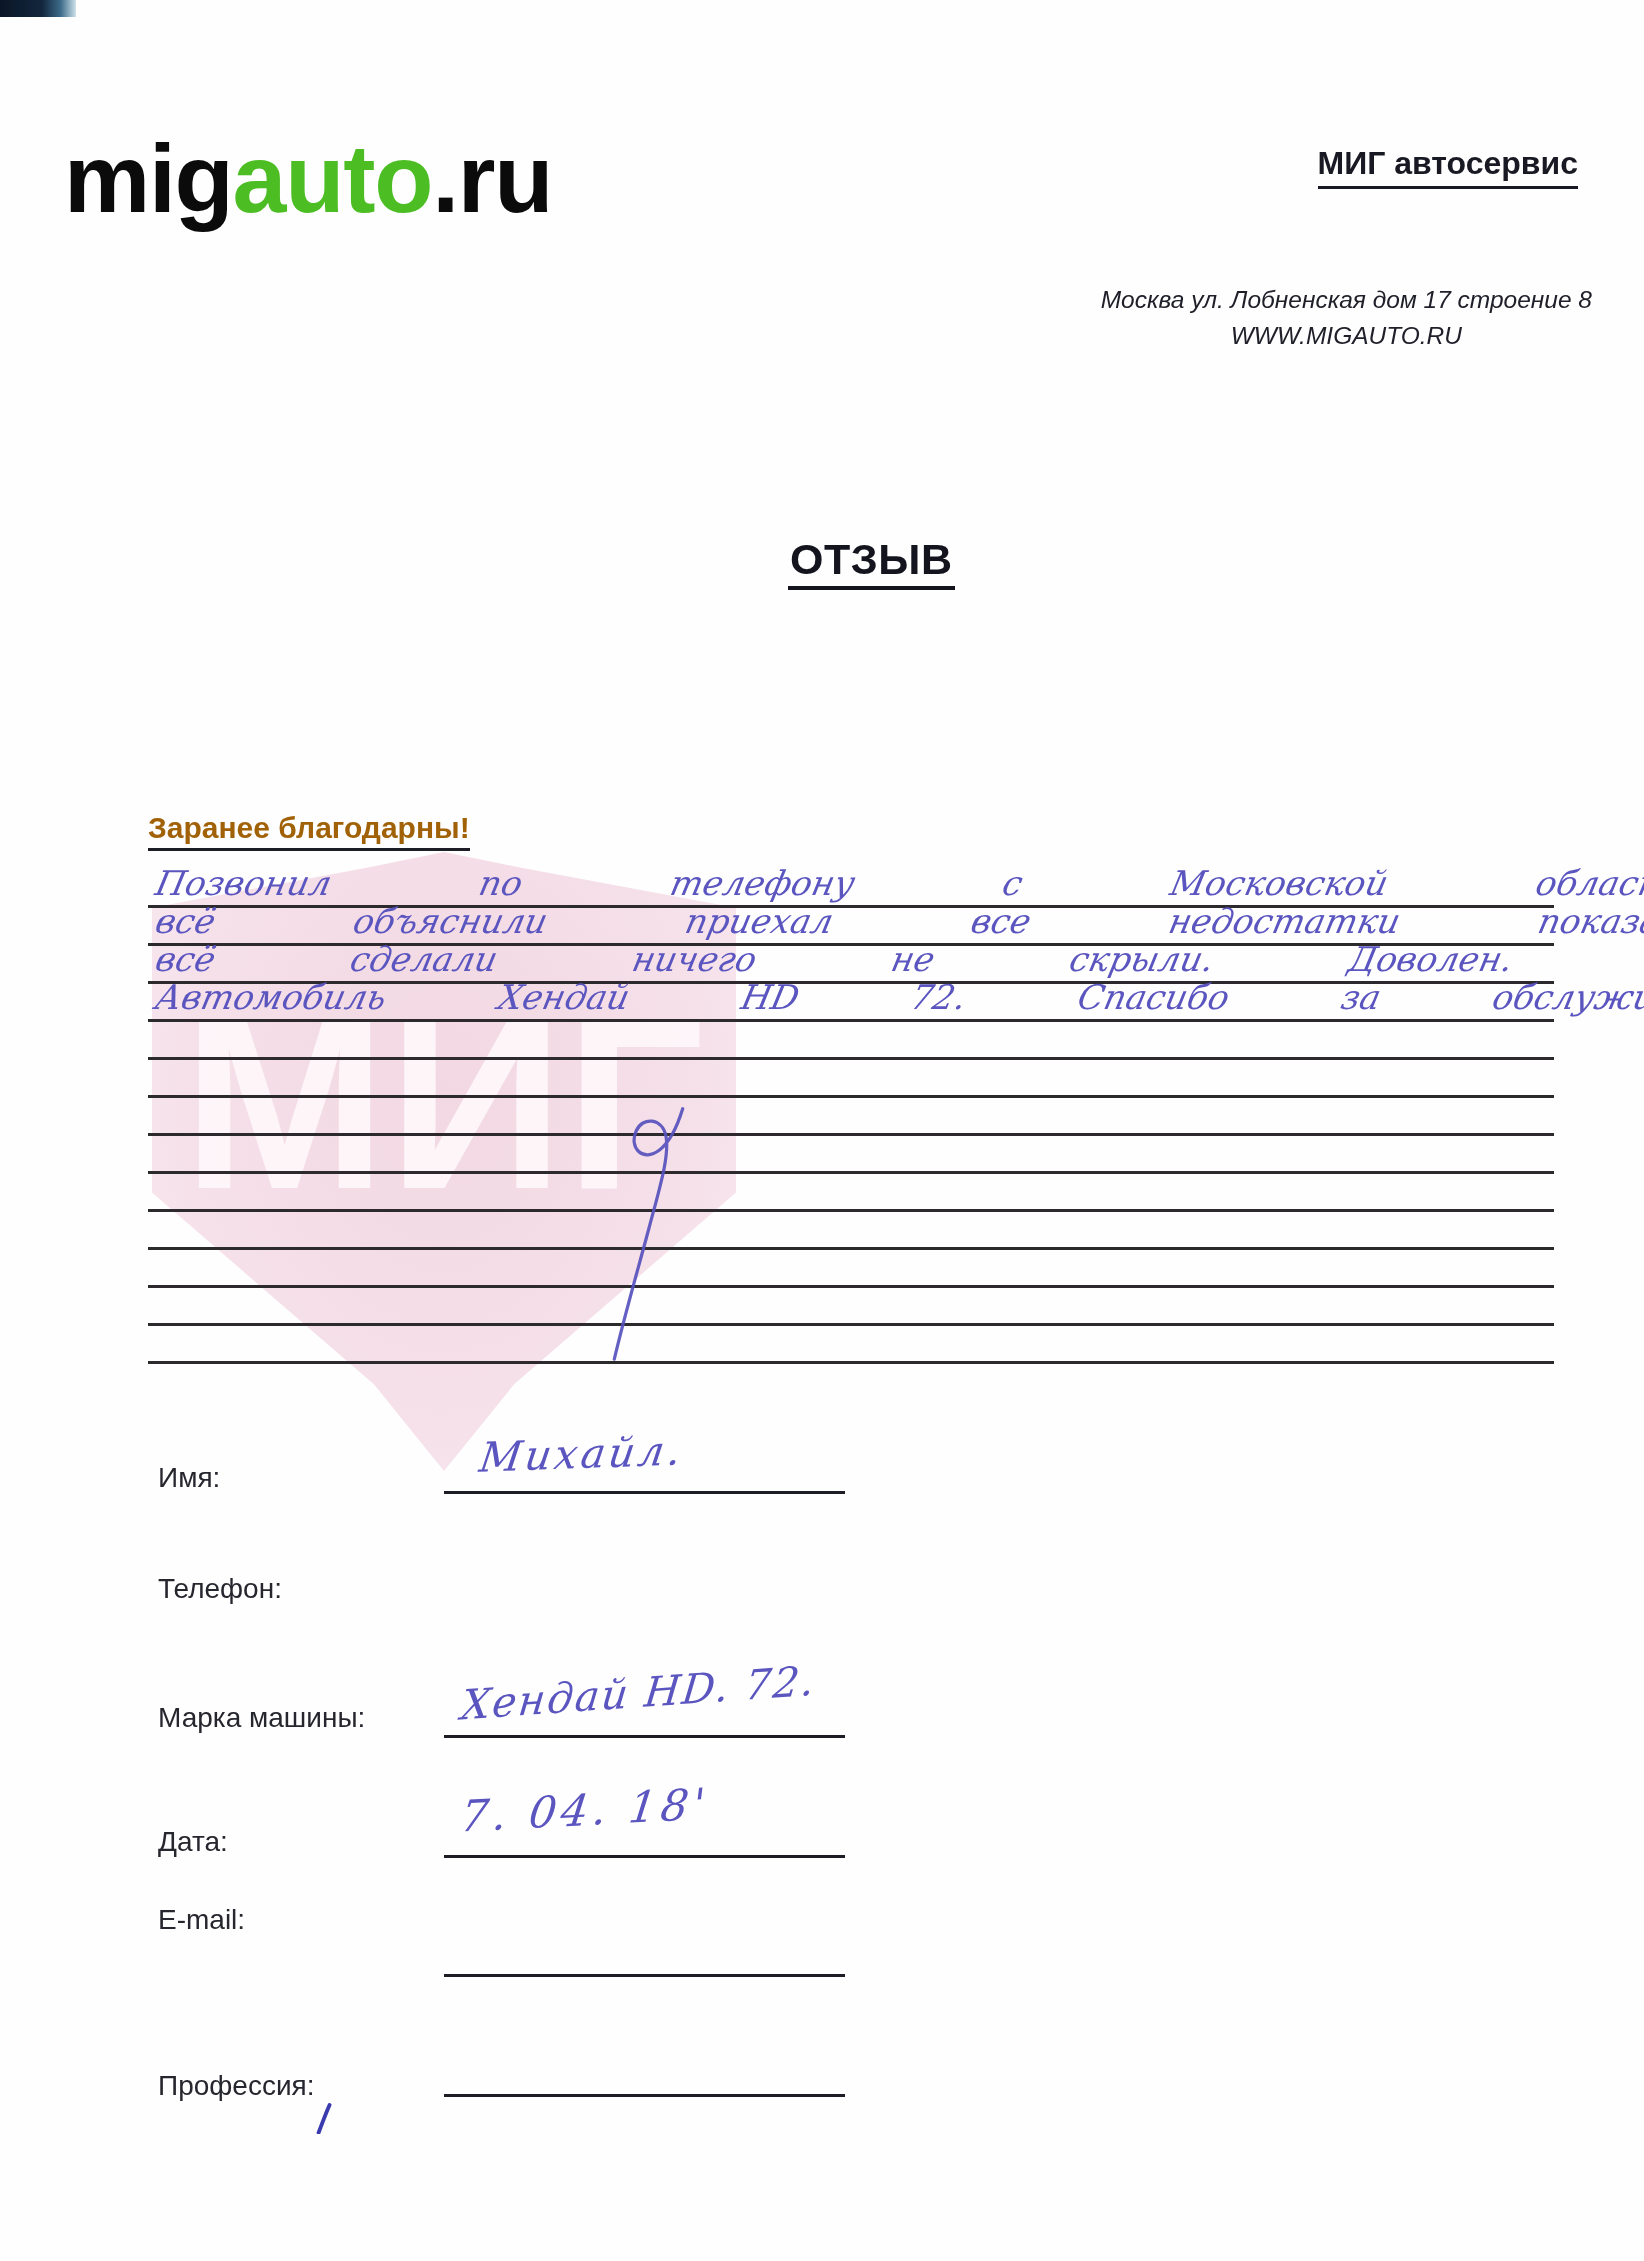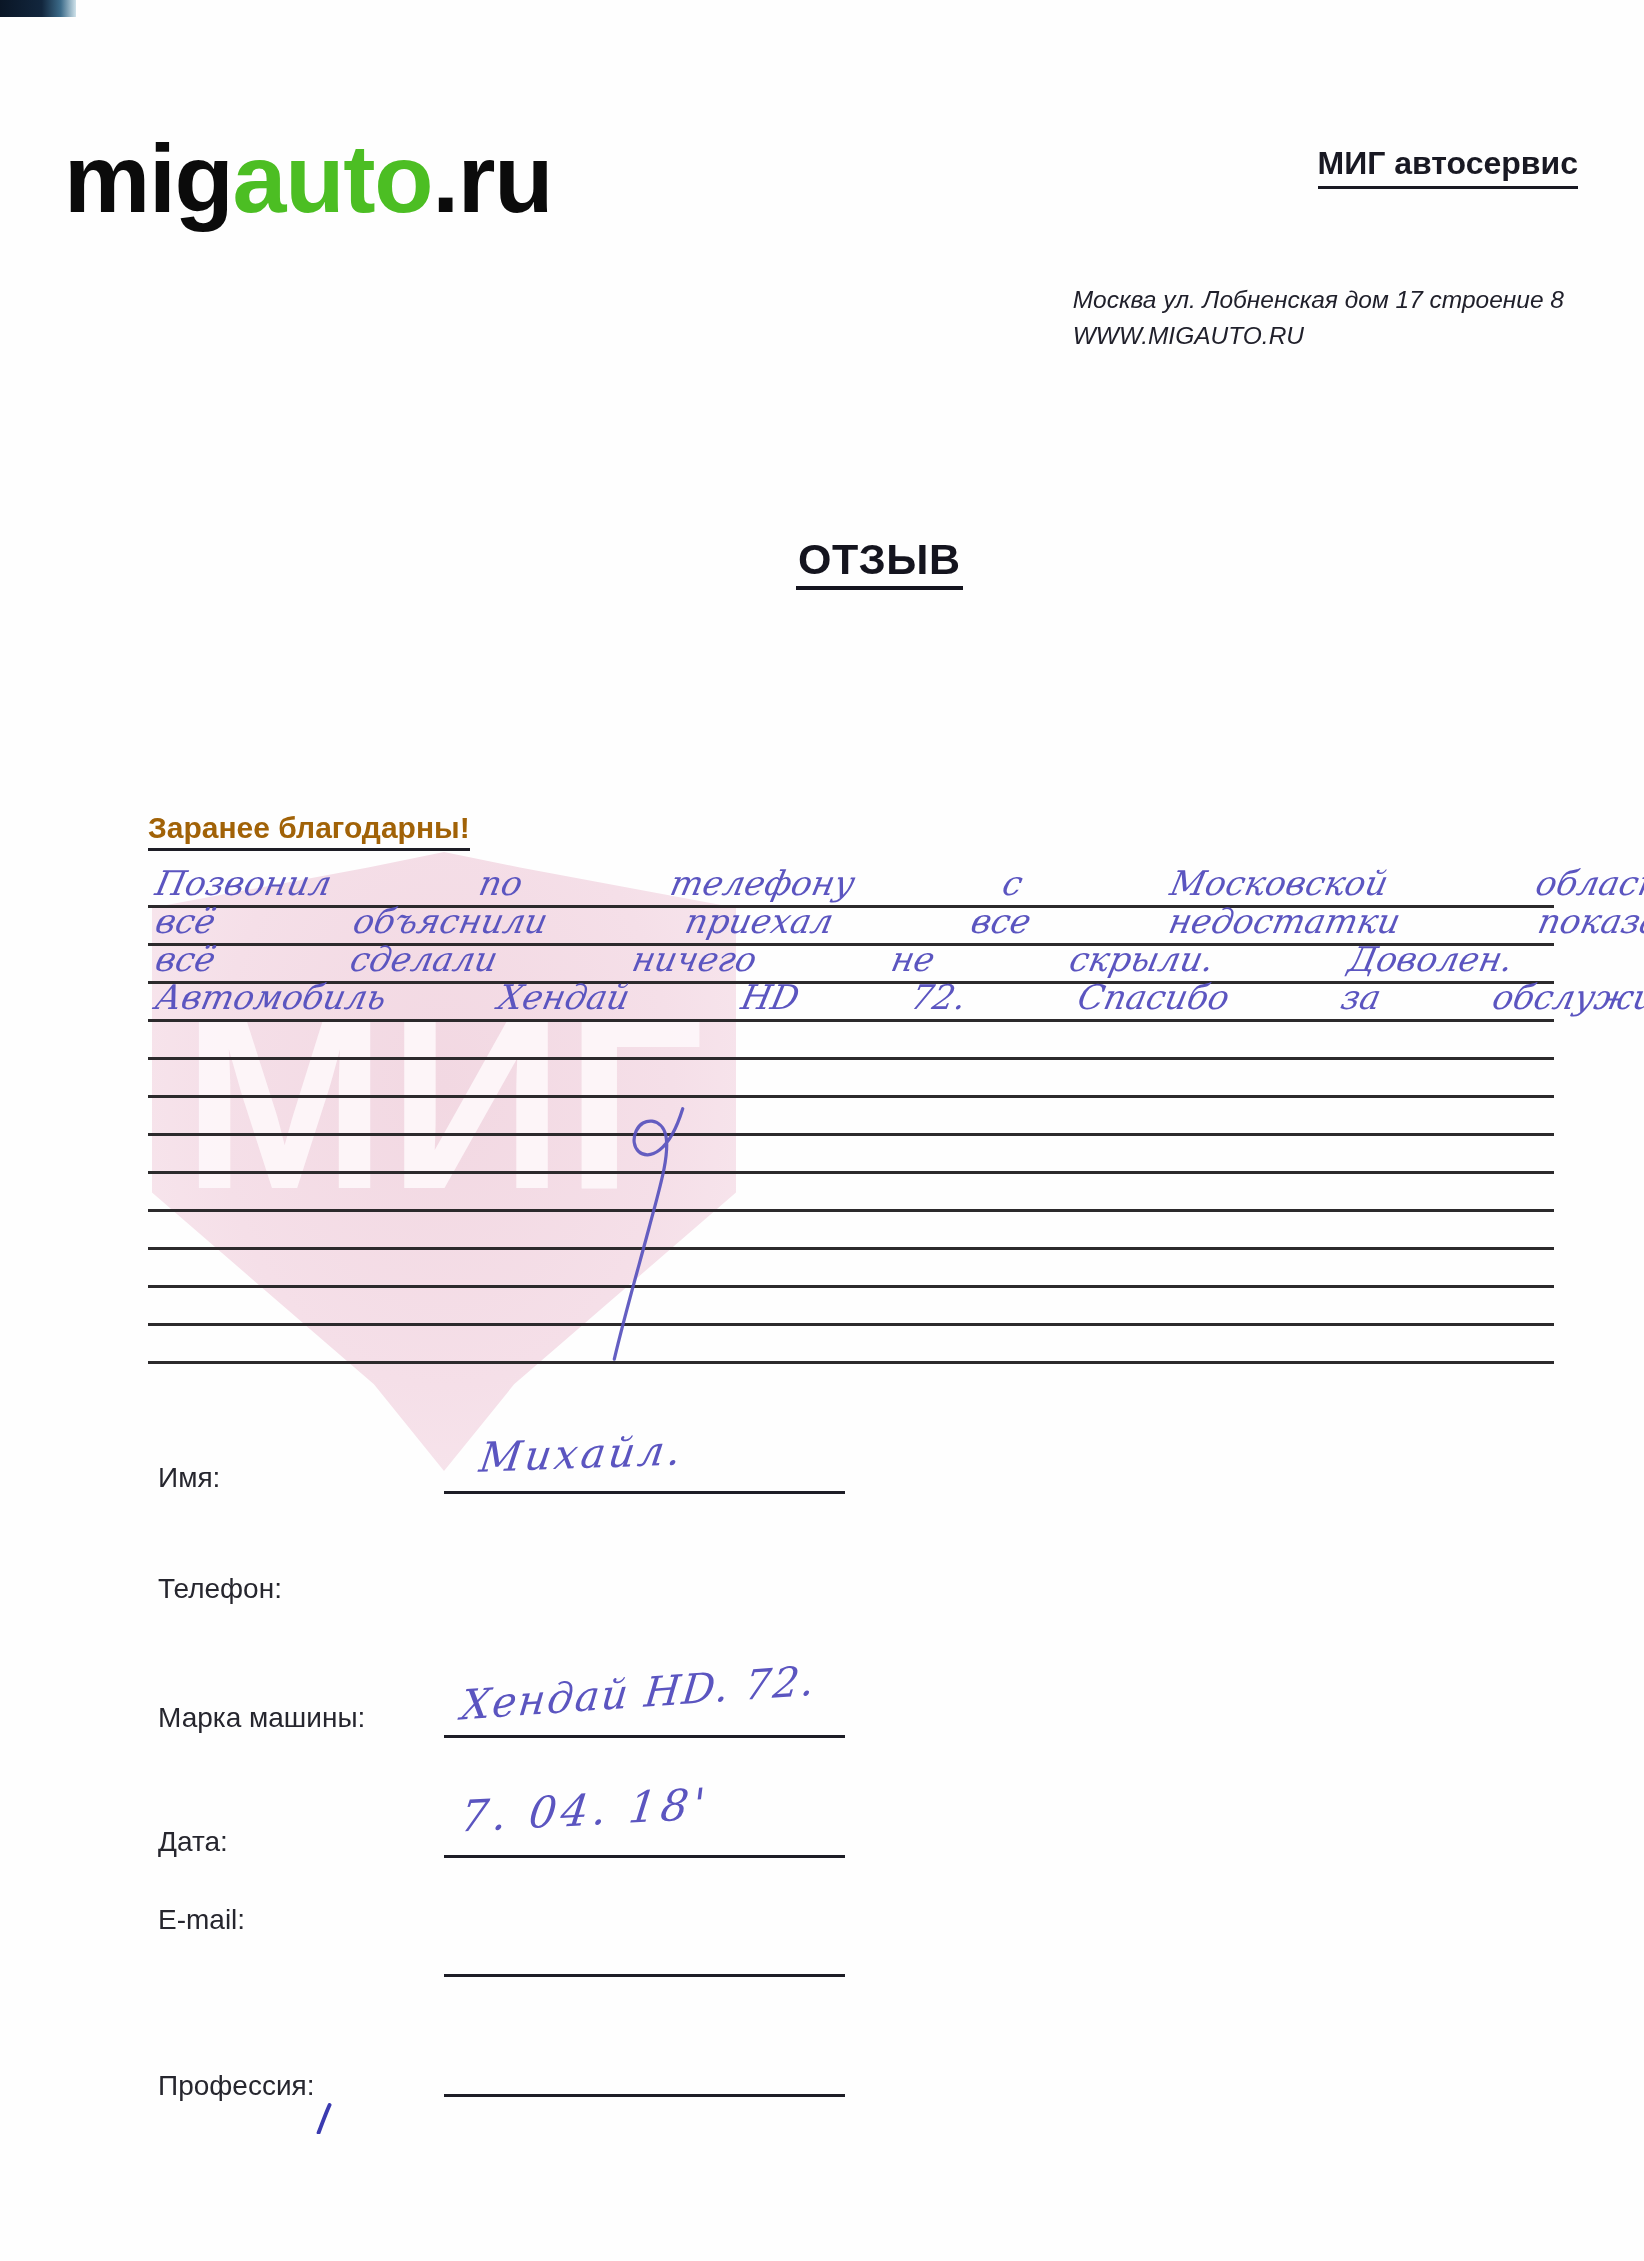--- a/index.html
+++ b/index.html
@@ -22,26 +22,26 @@
   }
   .logo .green { color:#4cbe23; }
   
   .company {
     position:absolute; right:66px; top:145px;
     font-size:32px; font-weight:bold; color:#191923;
     border-bottom:3.9px solid #191923; padding-bottom:3.9px;
     white-space:nowrap;
   }
   .address {
-    position:absolute; right:80px; top:282px;
+    position:absolute; right:52px; top:282px;
     font-size:24.5px; font-style:italic; line-height:36px;
-    color:#20202b; text-align:left; white-space:nowrap;
+    color:#20202b; text-align:center; white-space:nowrap;
   }
   
-  .title-wrap { position:absolute; left:788px; top:535px;margin-left:8px; }
+  .title-wrap { position:absolute; left:788px; top:535px; }
   .title {
     font-size:43px; font-weight:bold; color:#14141e;
     border-bottom:4.5px solid #14141e; padding:0 1.9px 3.2px 1.9px;
     letter-spacing:0.6px;
   }
   
   .intro {
     position:absolute; left:148px; top:665px; width:1451px;
     font-size:27px; line-height:39px; color:#26262e;
     text-indent:64px; letter-spacing:-0.1px;

